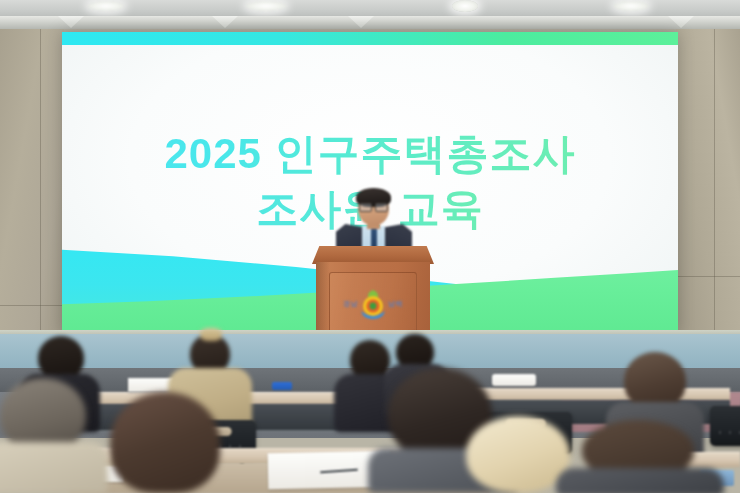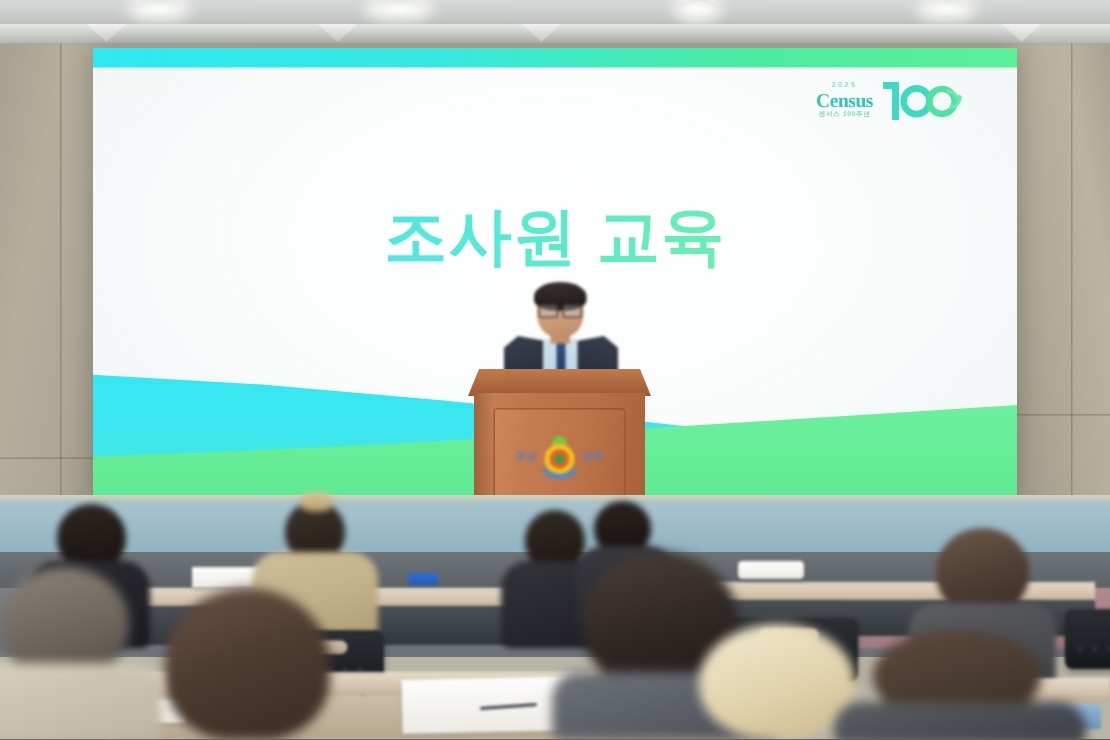--- a/index.html
+++ b/index.html
@@ -172,40 +172,24 @@
   <div class="panel-seam" style="left:676px;top:276px;width:64px;height:1px;"></div>
   <div class="panel-seam" style="left:714px;top:29px;width:1px;height:341px;"></div>
 
   <div class="screen">
     <div class="screen-glow"></div>
     <div class="top-bar"></div>
     <div class="wave-cyan"></div>
     <div class="wave-green"></div>
 
     <div class="slide-title">
+      <span class="tline tline1">2025 인구주택총조사</span>
       <span class="tline tline2">조사원 교육</span>
     </div>
 
-    <div class="logo">
-      <div class="logo-word">
-        <span class="logo-year">2025</span>
-        <span class="logo-main">Census</span>
-        <span class="logo-sub">센서스 100주년</span>
-      </div>
-      <div class="logo-100">
-        <svg width="58" height="26" viewBox="0 0 58 26">
-          <path d="M5 3 L11 3 L11 24" stroke="#3fd9c2" stroke-width="4.6" fill="none" stroke-linecap="square"></path>
-          <circle cx="25" cy="13.5" r="8.6" stroke="#3fd9c2" stroke-width="4.4" fill="none"></circle>
-          <path d="M42 5.2 a8.4 8.4 0 1 1 0 16.8 a8.4 8.4 0 1 1 0 -16.8 Z" stroke="#52e0a4" stroke-width="4.2" fill="none"></path>
-          <path d="M46 6.5 q7 2.5 7 7" stroke="#6fe9ae" stroke-width="2" fill="none" stroke-linecap="round"></path>
-          <path d="M47.5 17.8 q5.5 -1.5 6.5 -5" stroke="#6fe9ae" stroke-width="1.8" fill="none" stroke-linecap="round"></path>
-          <circle cx="53.5" cy="11" r="1.7" fill="#6fe9ae"></circle>
-        </svg>
-      </div>
-    </div>
   </div>
 
   <div class="speaker blur">
     <div class="sp-jacket-l"></div>
     <div class="sp-jacket-r"></div>
     <div class="sp-shirt"></div>
     <div class="sp-tie"></div>
     <div class="sp-neck"></div>
     <div class="sp-head"></div>
     <div class="sp-hair"></div>

